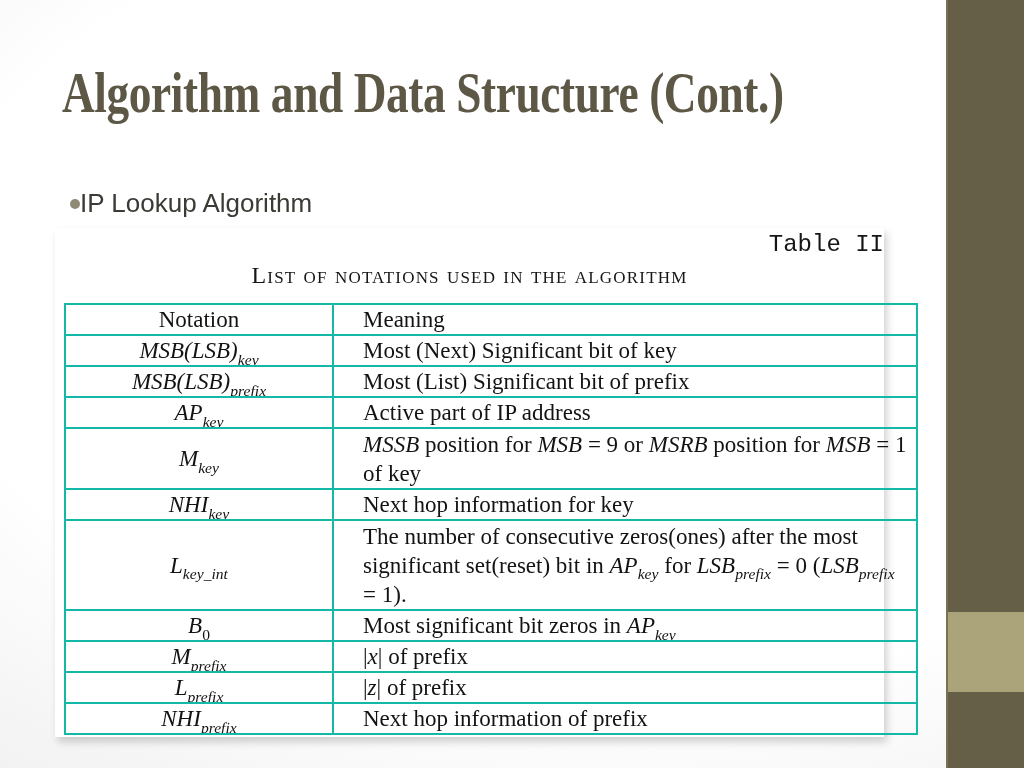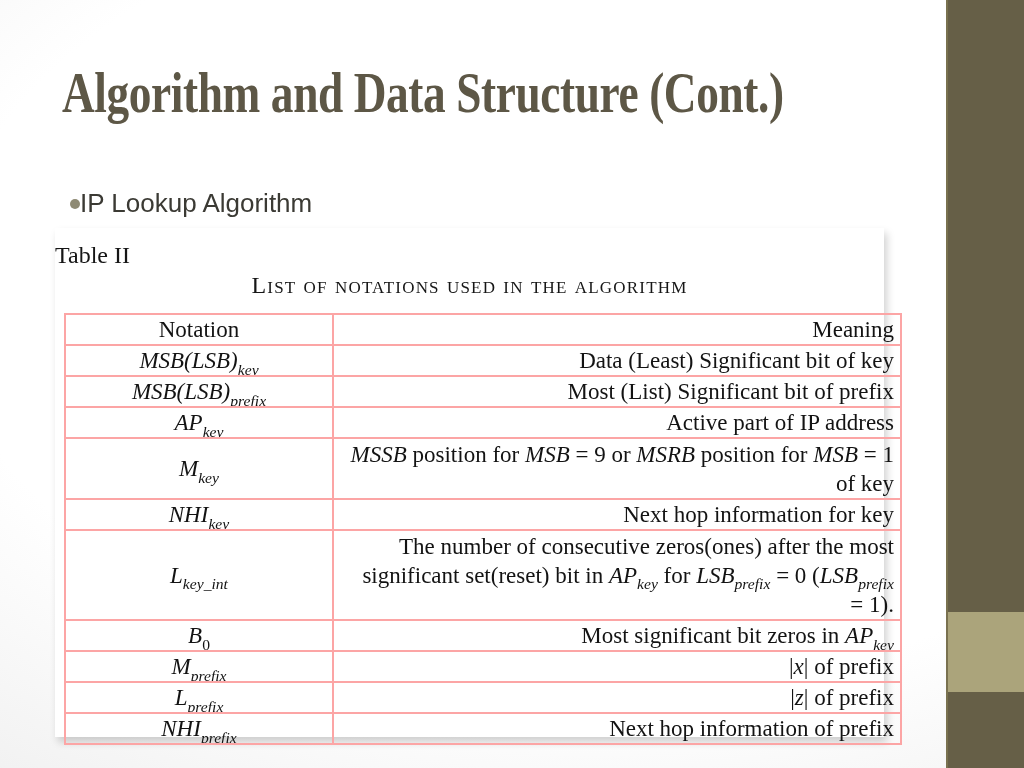--- a/index.html
+++ b/index.html
@@ -43,40 +43,40 @@
     font-size:26px;color:#3b3a34;line-height:30px;
   }
   
   .paper{
     position:absolute;left:55px;top:228px;width:829px;height:509px;
     margin:0;background:#ffffff;
     box-shadow:3px 5px 8px rgba(0,0,0,.18);
     color:#161616;
   }
   .cap1{
-    margin-top:13px;text-align:left;
-    font-size:24px;line-height:28px;
+    margin-top:3px;text-align:right;
+    font-size:24px;line-height:28px;font-family:Liberation Mono, monospace;
   }
   .cap2{
     margin-top:3px;text-align:center;
     font-variant:small-caps;letter-spacing:1.2px;
     font-size:24px;line-height:27px;
   }
   table.ntable{
     border-collapse:collapse;table-layout:fixed;
     margin:14px 0 0 9px;width:813px;
     font-size:23px;color:#131313;
   }
   .ntable th,.ntable td{
-    border:2px solid #fca5a5;
+    border:2px solid #14b8a6;
     padding:0;line-height:29px;vertical-align:middle;
     font-weight:normal;overflow:hidden;
   }
   .ntable .c-not{width:266px;text-align:center;}
-  .ntable .c-mean{width:547px;text-align:right;padding-left:13px;padding-right:6px;}
+  .ntable .c-mean{width:547px;text-align:left;padding-left:29px;padding-right:6px;}
   .ntable thead tr{height:31px;}
   .ntable tbody tr{height:31px;}
   .ntable tbody tr:nth-child(4){height:61px;margin-top:36px;}
   .ntable tbody tr:nth-child(6){height:90px;}
   .ntable tbody tr:nth-child(7),
   .ntable tbody tr:nth-child(8),
   .ntable tbody tr:nth-child(9){height:30px;}
   .m{font-style:italic;}
   .ntable sub{font-size:.68em;line-height:0;position:relative;bottom:-1px;}
 </style>
@@ -102,21 +102,21 @@
     <table class="ntable">
       <thead>
         <tr>
           <th class="c-not">Notation</th>
           <th class="c-mean">Meaning</th>
         </tr>
       </thead>
       <tbody>
           <tr>
             <td class="c-not"><span class="m">MSB(LSB)</span><sub class="m">key</sub></td>
-            <td class="c-mean"><span>Data (Least) Significant bit of key</span></td>
+            <td class="c-mean"><span>Most (Next) Significant bit of key</span></td>
           </tr>
           <tr>
             <td class="c-not"><span class="m">MSB(LSB)</span><sub class="m">prefix</sub></td>
             <td class="c-mean"><span>Most (List) Significant bit of prefix</span></td>
           </tr>
           <tr>
             <td class="c-not"><span class="m">AP</span><sub class="m">key</sub></td>
             <td class="c-mean"><span>Active part of IP address</span></td>
           </tr>
           <tr>

